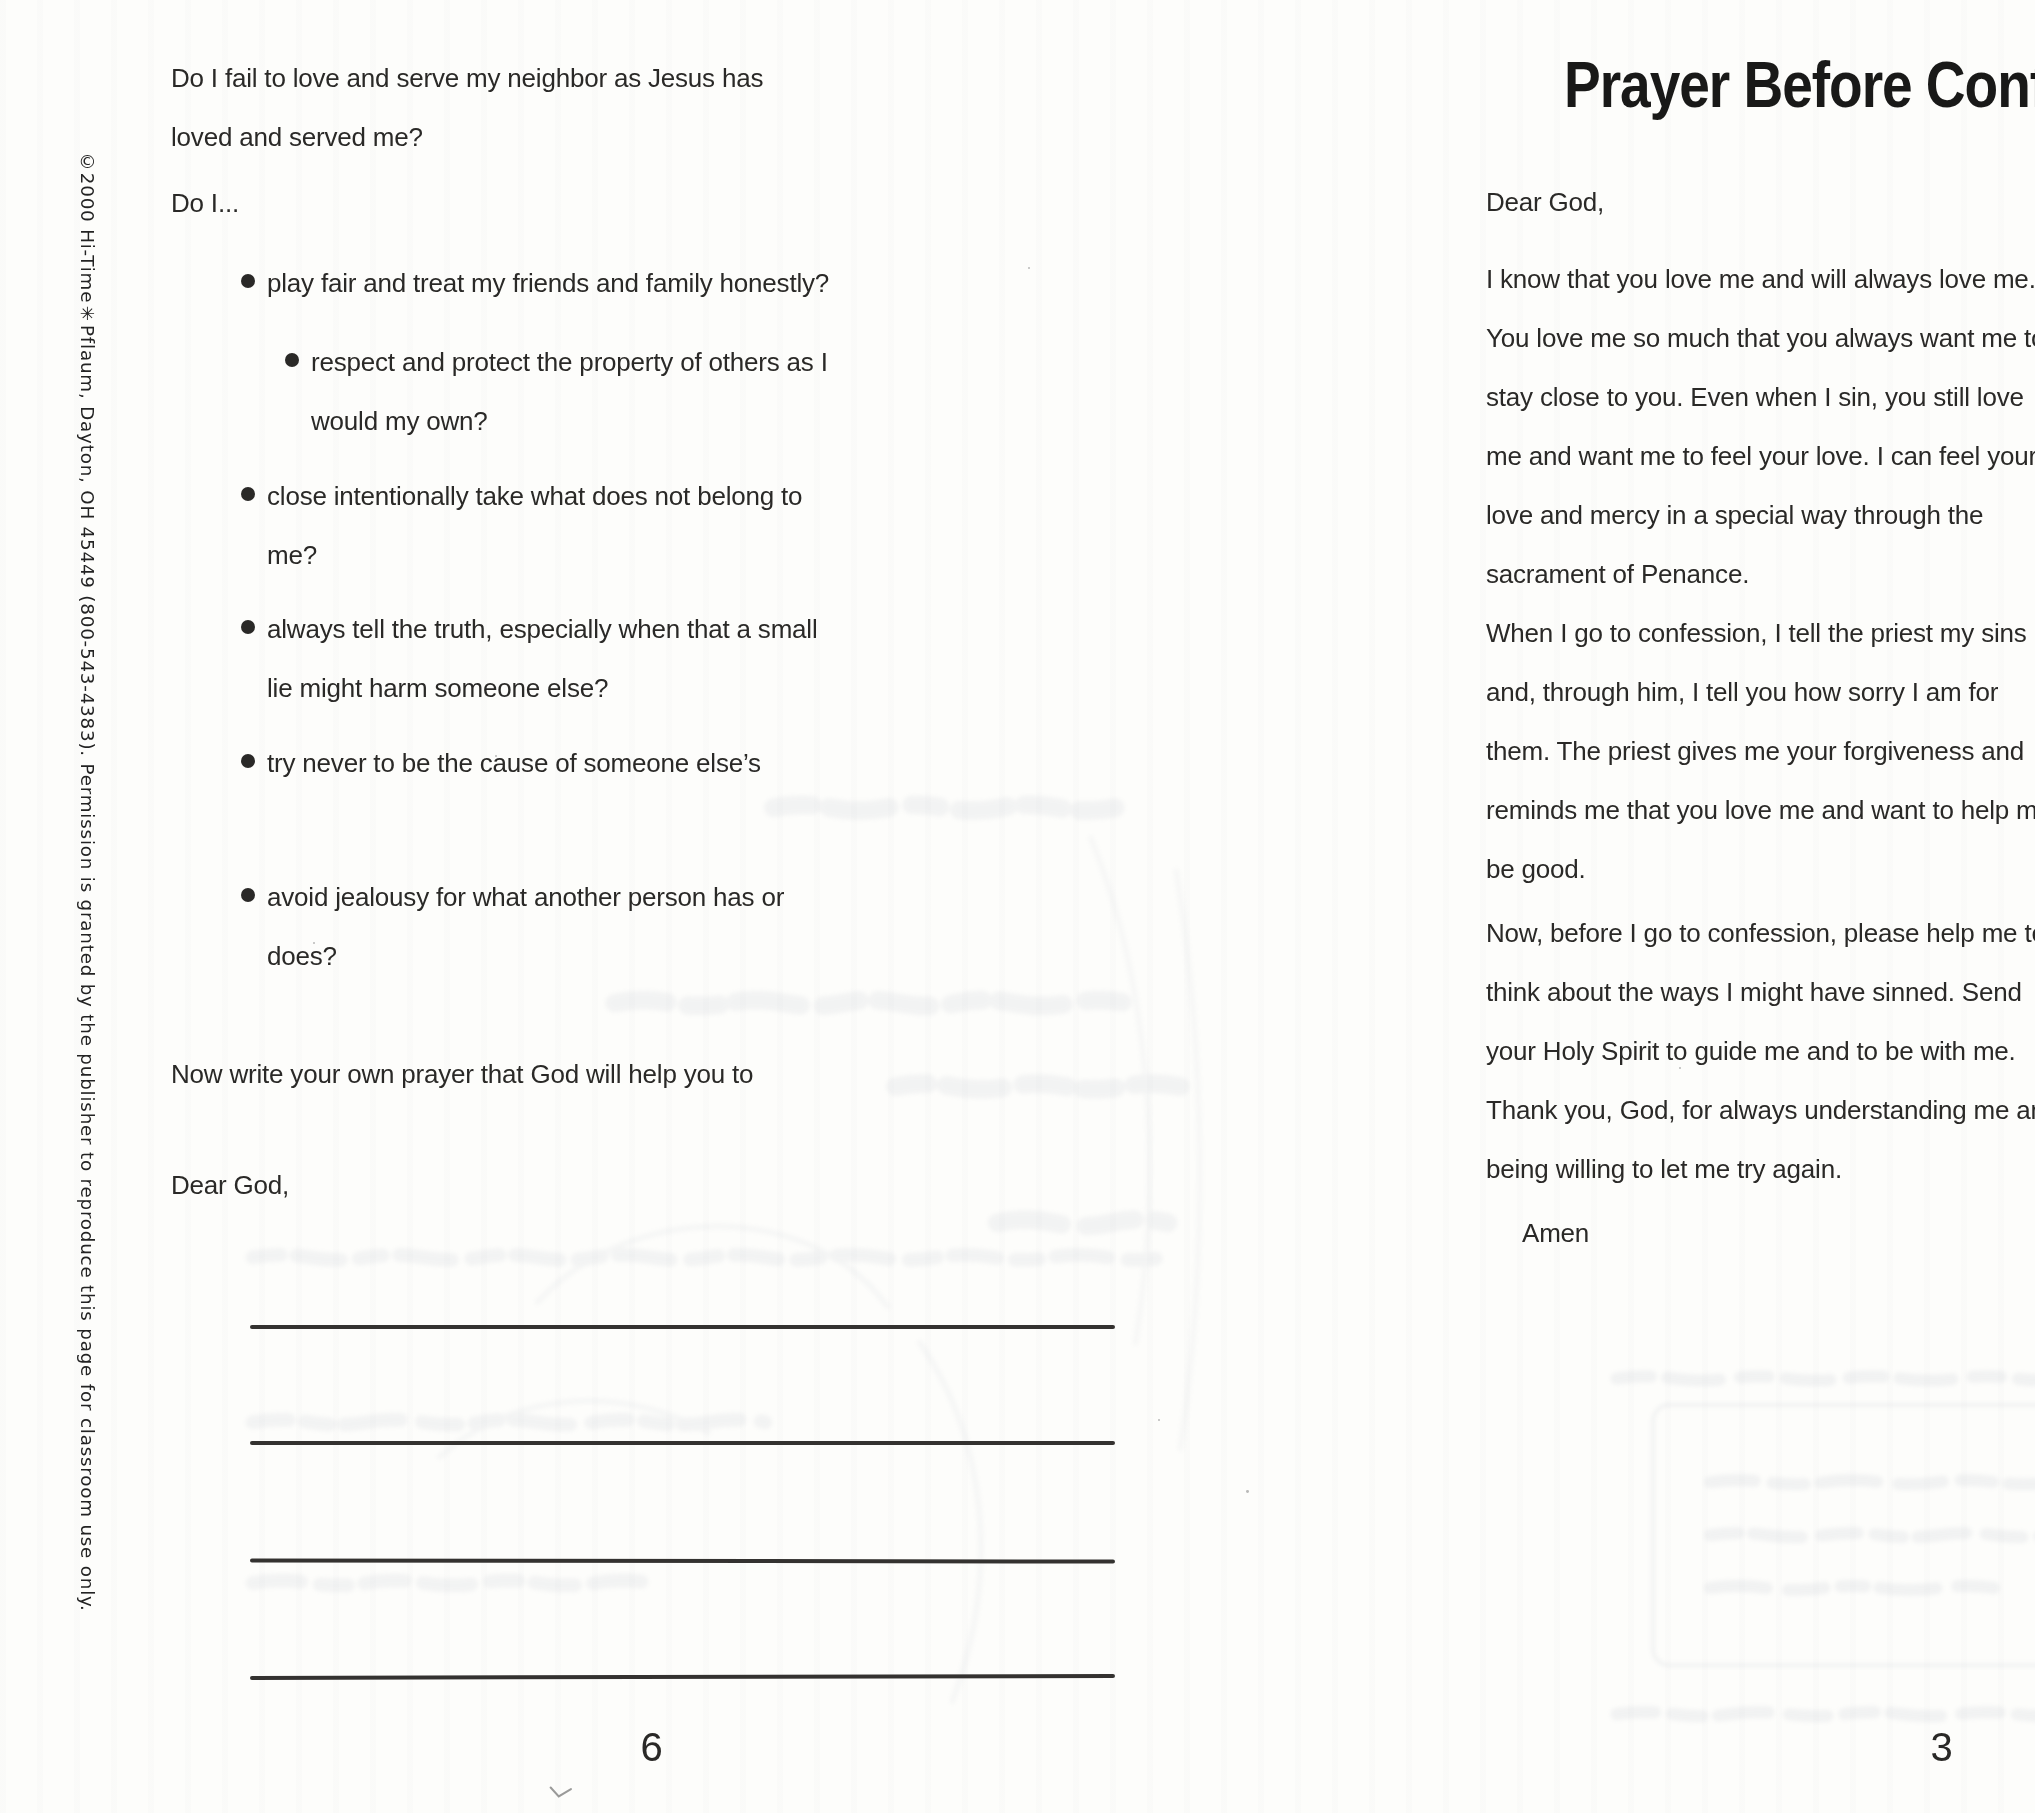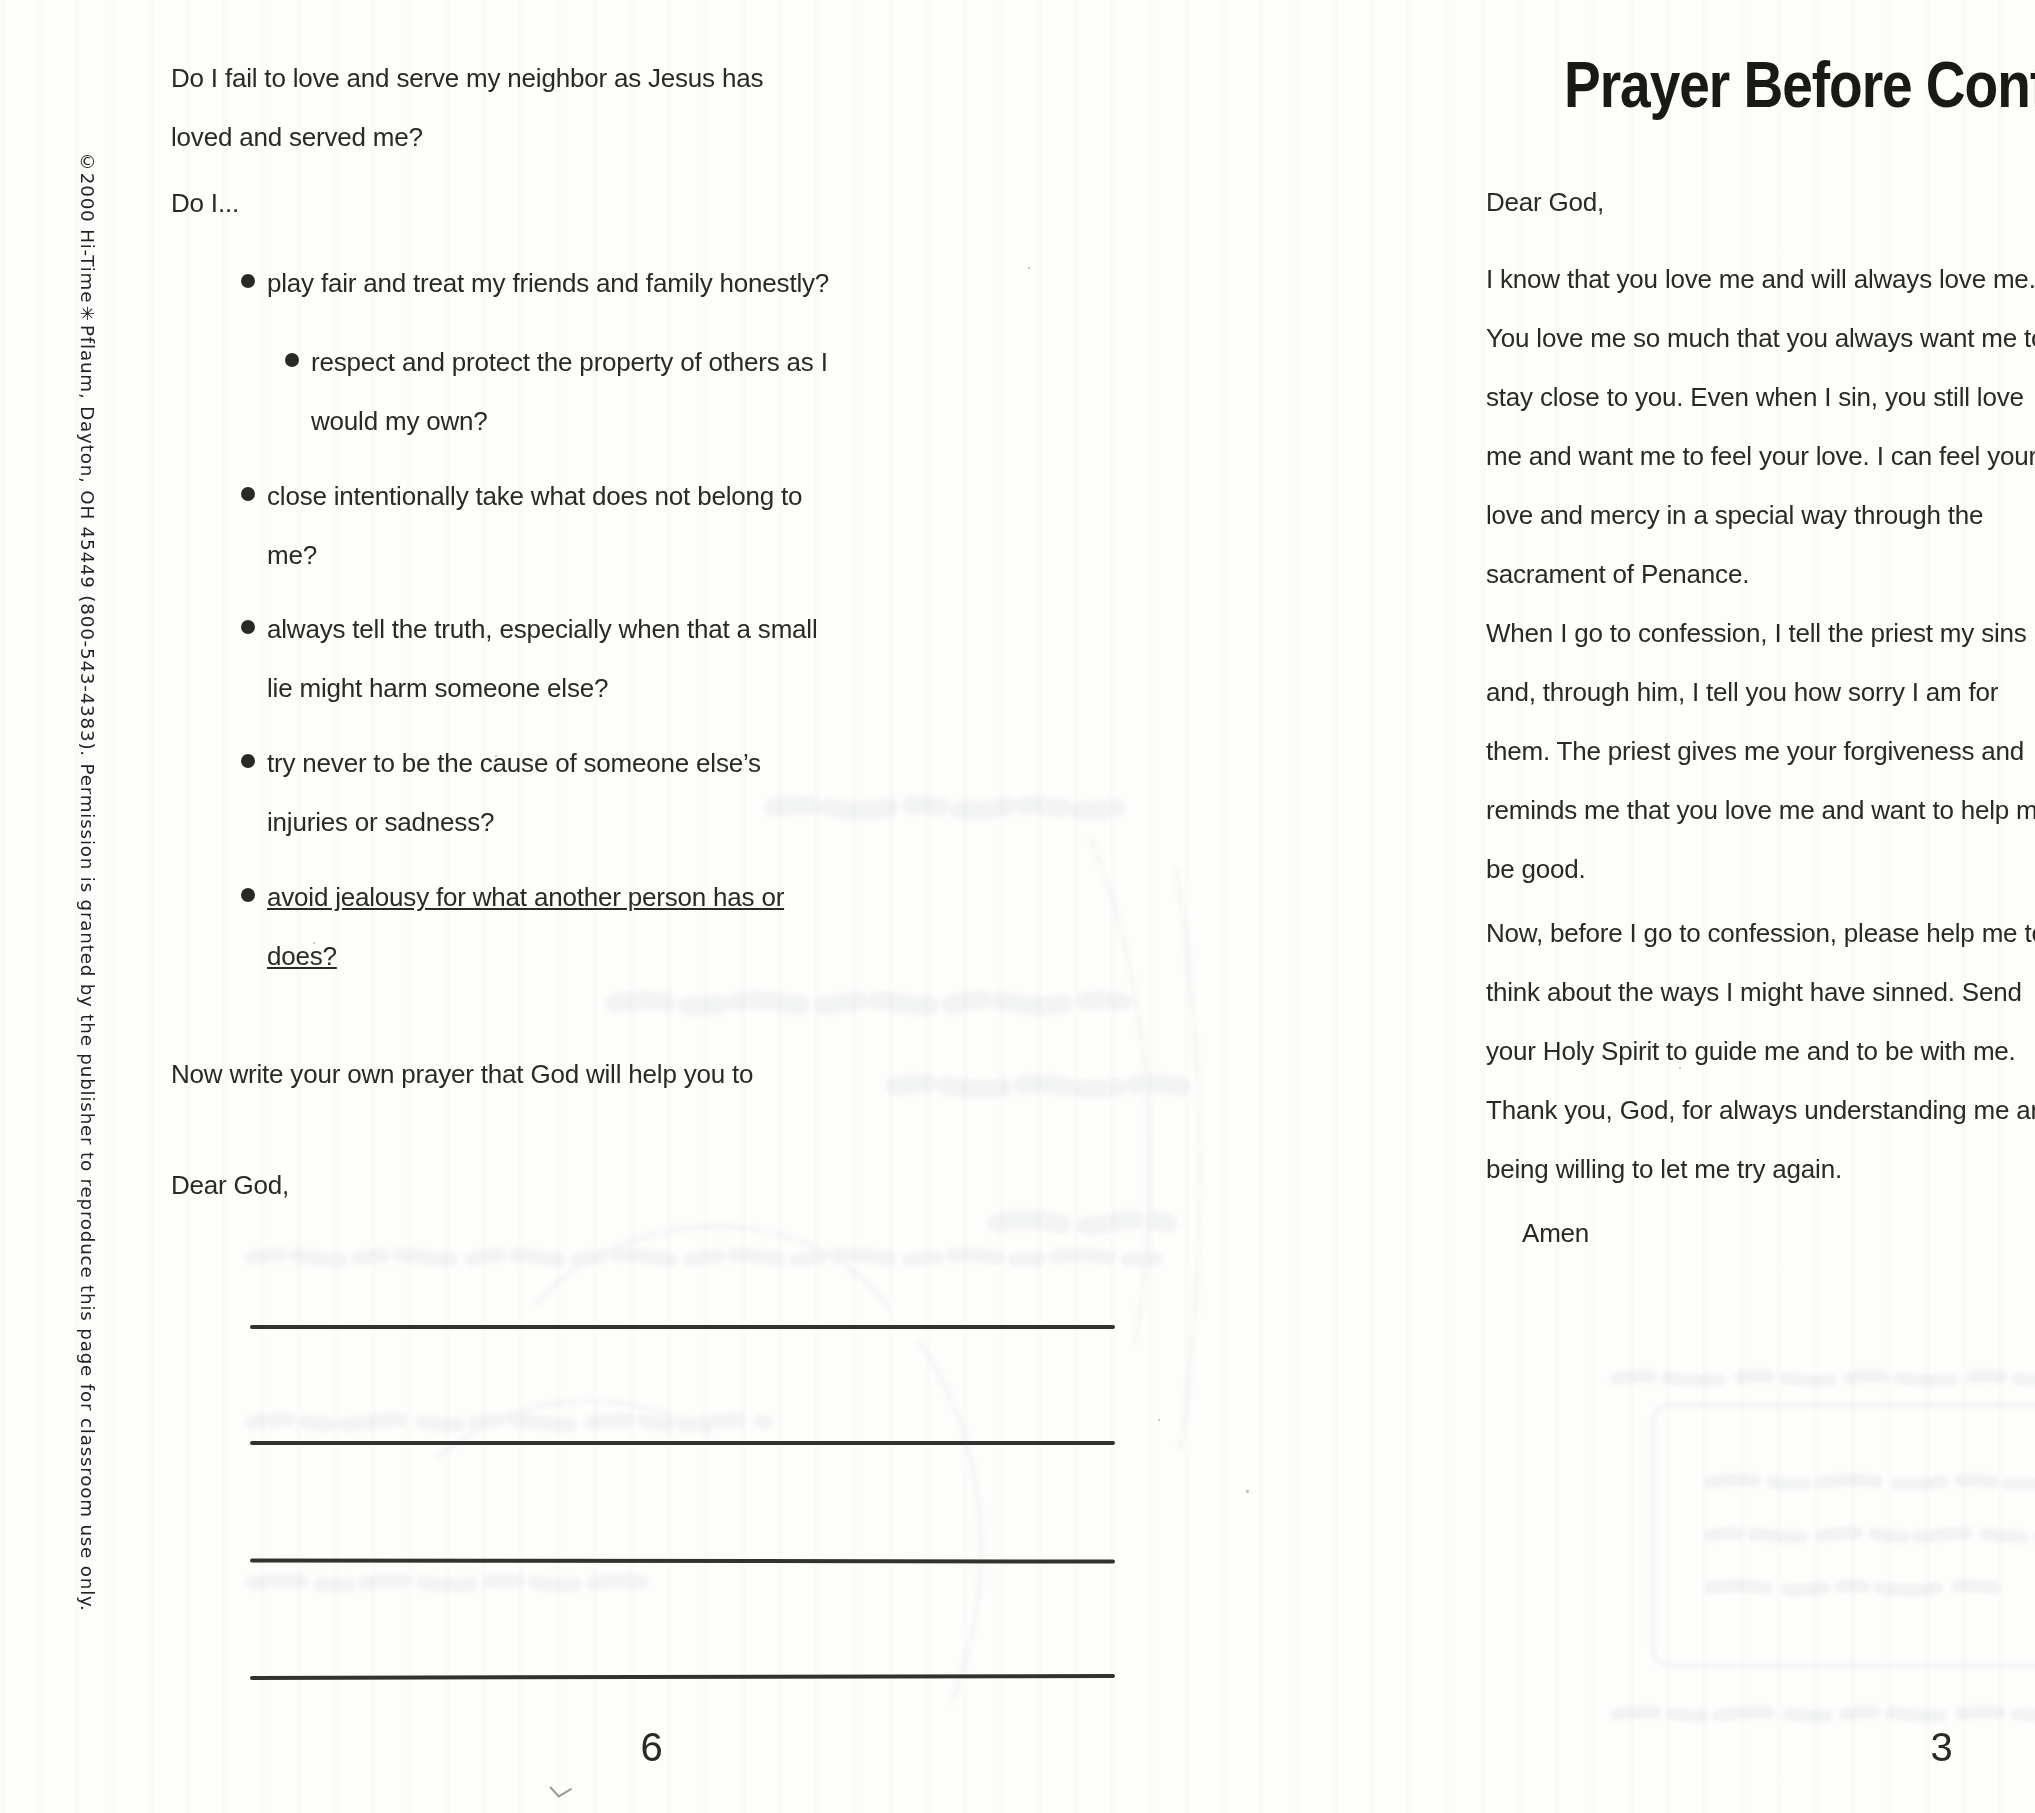--- a/index.html
+++ b/index.html
@@ -106,24 +106,23 @@
 
   <div class="bullet-row body-text" style="top:600px;">
     <span class="dot"></span>
     <div class="line">always tell the truth, especially when that a small</div>
     <div class="line">lie might harm someone else?</div>
   </div>
 
   <div class="bullet-row body-text" style="top:734px;">
     <span class="dot"></span>
     <div class="line">try never to be the cause of someone else’s</div>
-    <div class="line">injuries or sadness?</div>
   </div>
 
-  <div class="bullet-row body-text" style="top:868px;text-decoration:underline;">
+  <div class="bullet-row body-text" style="top:868px;">
     <span class="dot"></span>
     <div class="line">avoid jealousy for what another person has or</div>
     <div class="line">does?</div>
   </div>
 
   <div class="block body-text" style="left:171px;top:1045px;">
     <div class="line">Now write your own prayer that God will help you to</div>
   </div>
 
   <div class="block body-text" style="left:171px;top:1156px;">

